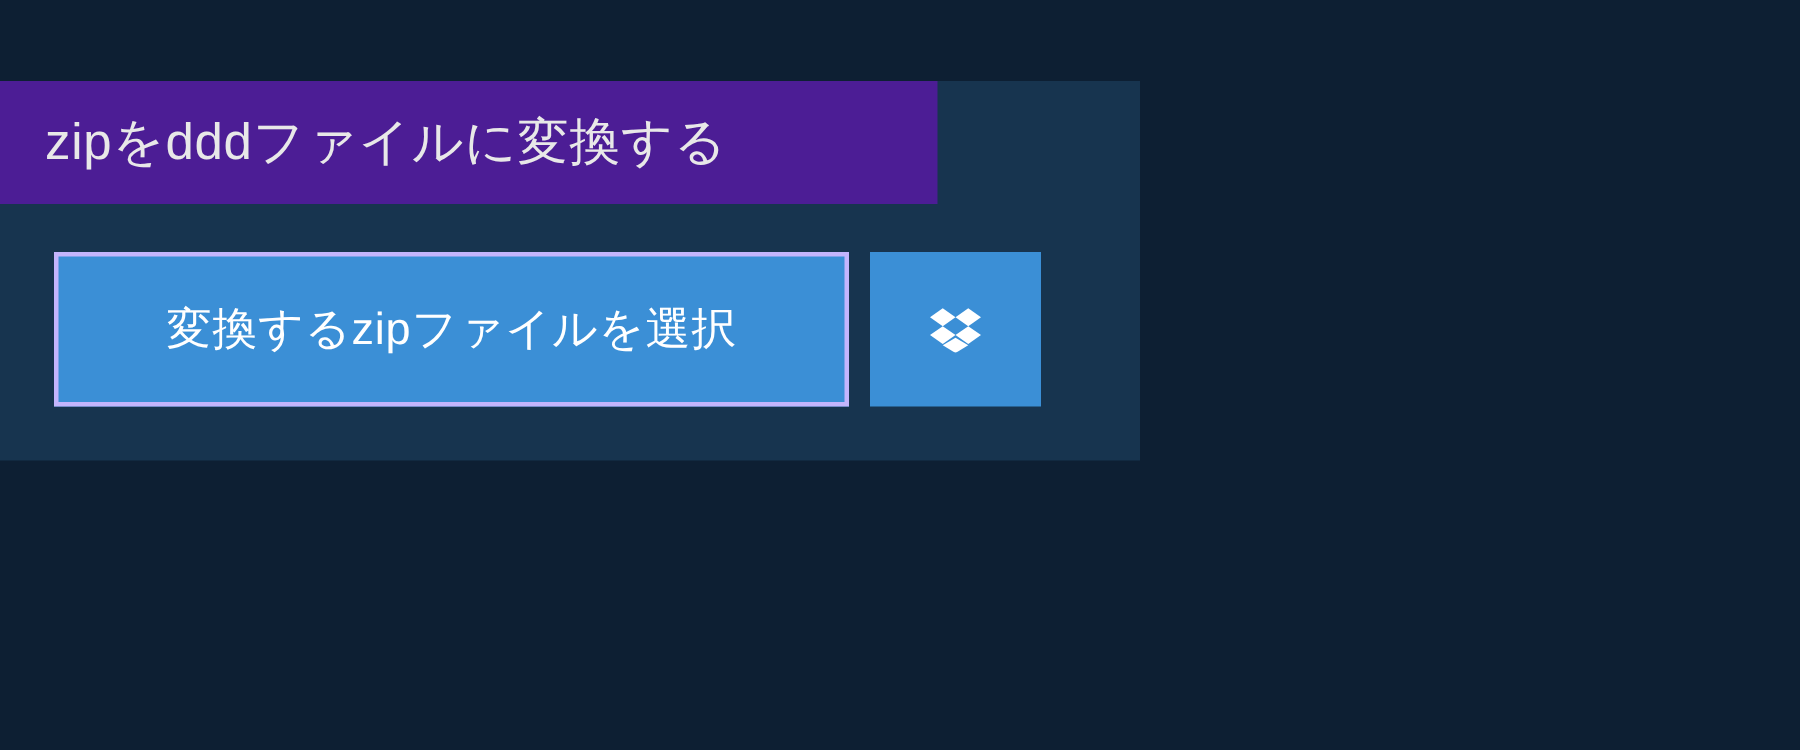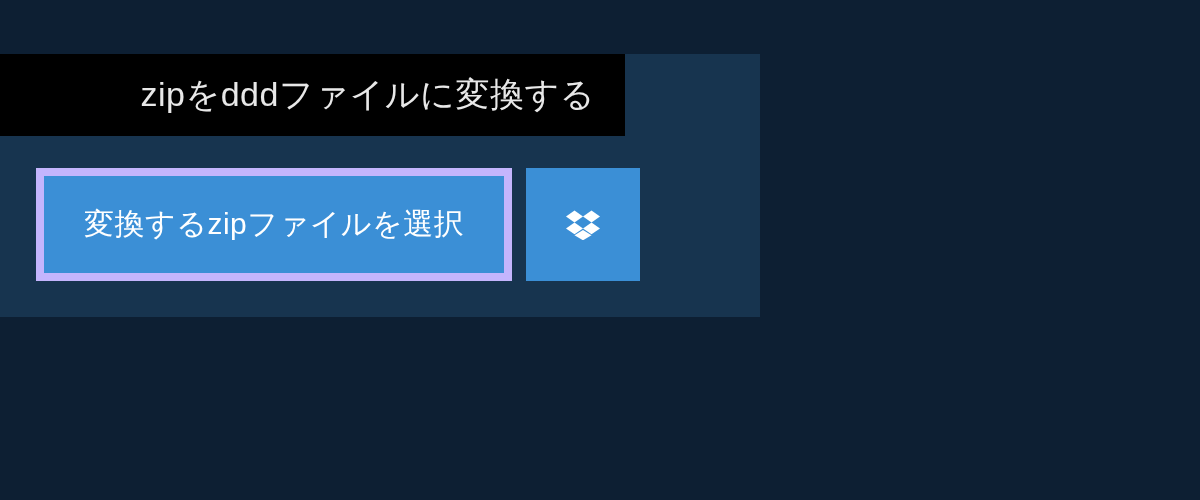--- a/index.html
+++ b/index.html
@@ -14,42 +14,41 @@
       font-family: Arial, sans-serif;
       overflow: hidden;
     }
     .panel {
       background: #17344f;
       margin-top: 54px;
       width: 760px;
       padding-bottom: 36px;
     }
     .title-bar {
-      background: #000000;
+      background: #4c1d95;
       padding: 18px 30px 18px 30px;
       width: 625px;
-      text-align: right;
     }
     .title {
       color: #e8e8e8;
       font-size: 34px;
       font-weight: 400;
       letter-spacing: 0.5px;
     }
     .button-row {
       display: flex;
       gap: 14px;
       padding: 32px 0 0 36px;
     }
     .select-button {
       background: #3b8fd6;
-      border: 8px solid #c4b5fd;
+      border: 3px solid #c4b5fd;
       color: #ffffff;
       font-size: 30px;
-      padding: 28px 40px;
+      padding: 28px 72px;
       cursor: pointer;
       display: flex;
       align-items: center;
       justify-content: center;
       letter-spacing: 0.5px;
     }
     .dropbox-button {
       background: #3b8fd6;
       width: 114px;
       display: flex;

